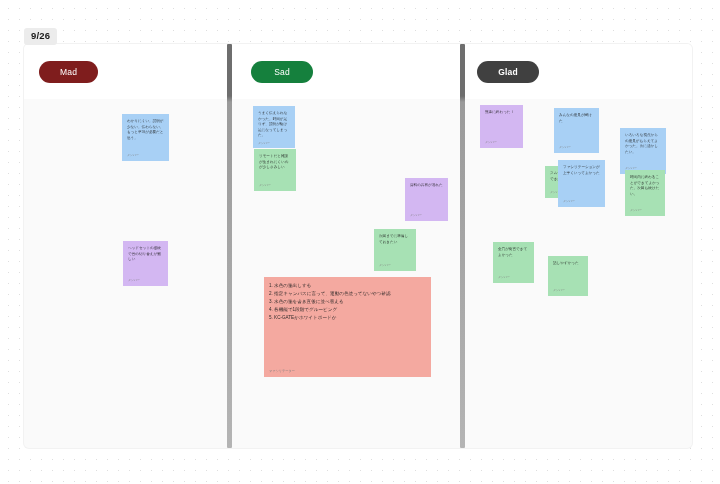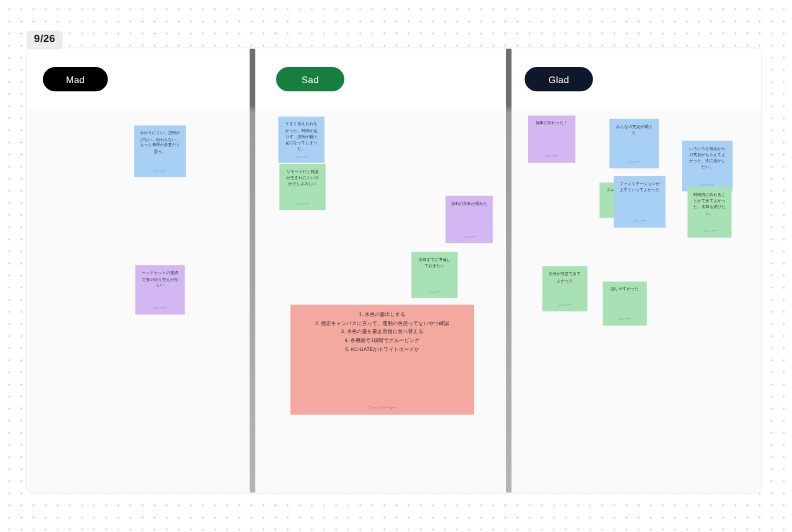--- a/index.html
+++ b/index.html
@@ -16,21 +16,20 @@
 
   
   #canvas {
     position: absolute;
     left: 0; top: 0;
     width: 720px; height: 484px;
     background-color: #ffffff;
     background-image: radial-gradient(#dedede 0.9px, transparent 1px);
     background-size: 11px 11px;
     background-position: 3px 3px;
-    text-align: center;
   }
 
   
   #date-badge {
     position: absolute;
     left: 24px; top: 28px;
     background: #ececec;
     color: #1a1a1a;
     font-size: 9.5px;
     font-weight: bold;
@@ -132,27 +131,27 @@
 <body>
 
 <div id="canvas">
 
   <div id="date-badge">9/26</div>
 
   <div id="board">
 
     <div id="board-header"></div>
 
-    <div class="pill pill-mad" style="background: #000000;">
+    <div class="pill pill-mad" style="background: #7f1d1d;">
       <span>Mad</span>
     </div>
     <div class="pill pill-sad" style="background: #15803d;">
       <span>Sad</span>
     </div>
-    <div class="pill pill-glad" style="background: #0f172a;">
+    <div class="pill pill-glad" style="background: #404040; font-weight: bold;">
       <span>Glad</span>
     </div>
 
     <div class="divider" id="divider-1">
       <div class="divider-inner"></div>
     </div>
     <div class="divider" id="divider-2">
       <div class="divider-inner"></div>
     </div>
 

